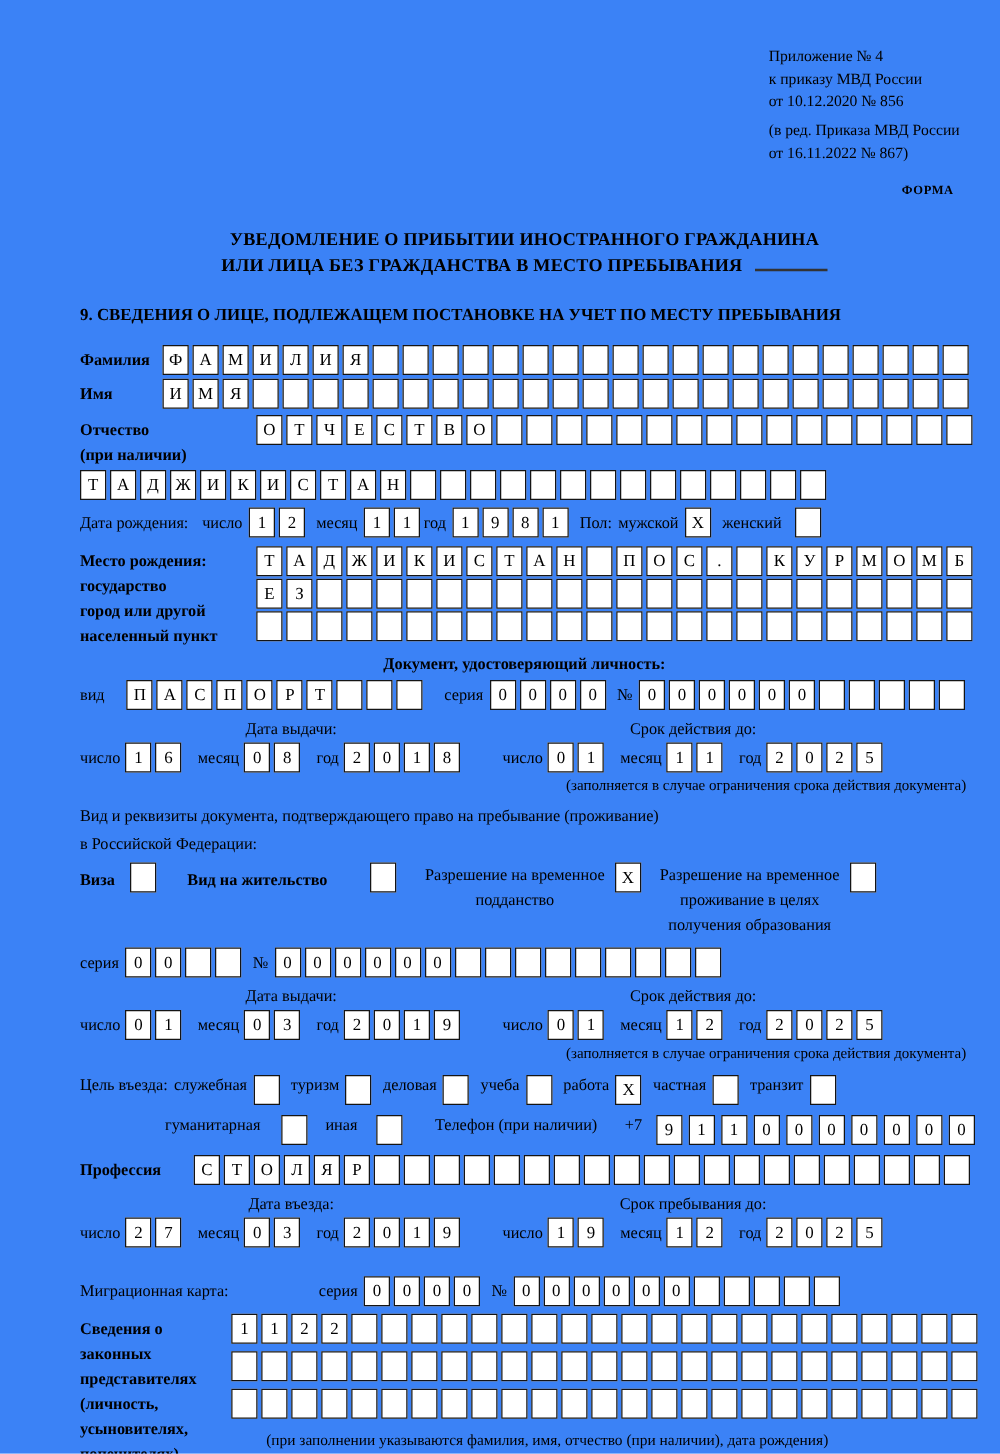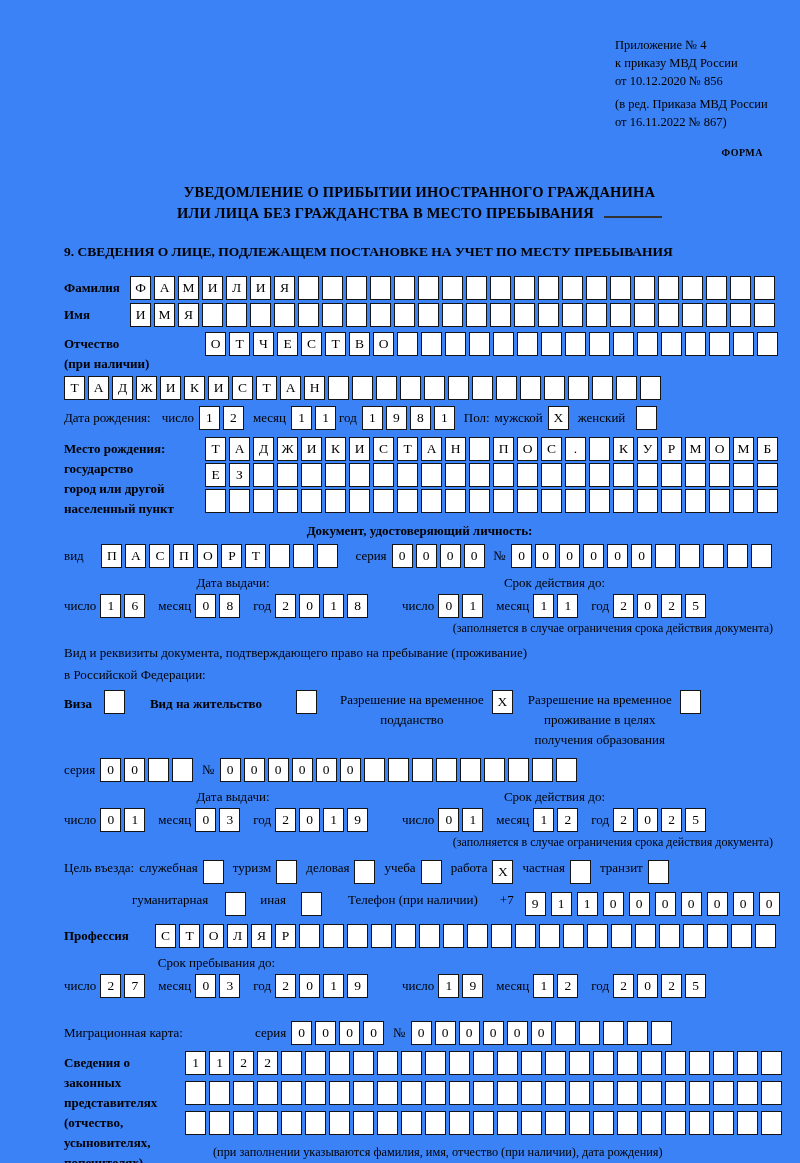--- a/index.html
+++ b/index.html
@@ -603,20 +603,21 @@
         <span class="cell"></span>
         <span class="cell"></span>
         <span class="cell"></span>
         <span class="cell"></span>
         <span class="cell"></span>
         <span class="cell"></span>
       </div>
   </div>
 
   <div class="dheads">
+    <div class="dh-left">Дата въезда:</div>
     <div class="dh-right">Срок пребывания до:</div>
   </div>
   <div class="drow">
     <div class="dgroup dgl">
       <span class="dlbl">число</span>
       <span class="cellrow">
           <span class="cell">2</span>
           <span class="cell">7</span>
         </span>
       <span class="mlab">месяц</span>
@@ -676,21 +677,21 @@
         <span class="cell"></span>
         <span class="cell"></span>
       </span>
   </div>
 
   <div class="frow" style="margin-top:6px">
     <div class="lbl stack" style="width:121px">
       <div>Сведения о</div>
       <div>законных</div>
       <div>представителях</div>
-      <div>(отчество,</div>
+      <div>(личность,</div>
       <div>усыновителях,</div>
       <div>попечителях)</div>
     </div>
     <div class="cellcol">
       <div class="cellrow" style="margin-bottom:6px">
           <span class="cell">1</span>
           <span class="cell">1</span>
           <span class="cell">2</span>
           <span class="cell">2</span>
           <span class="cell"></span>

